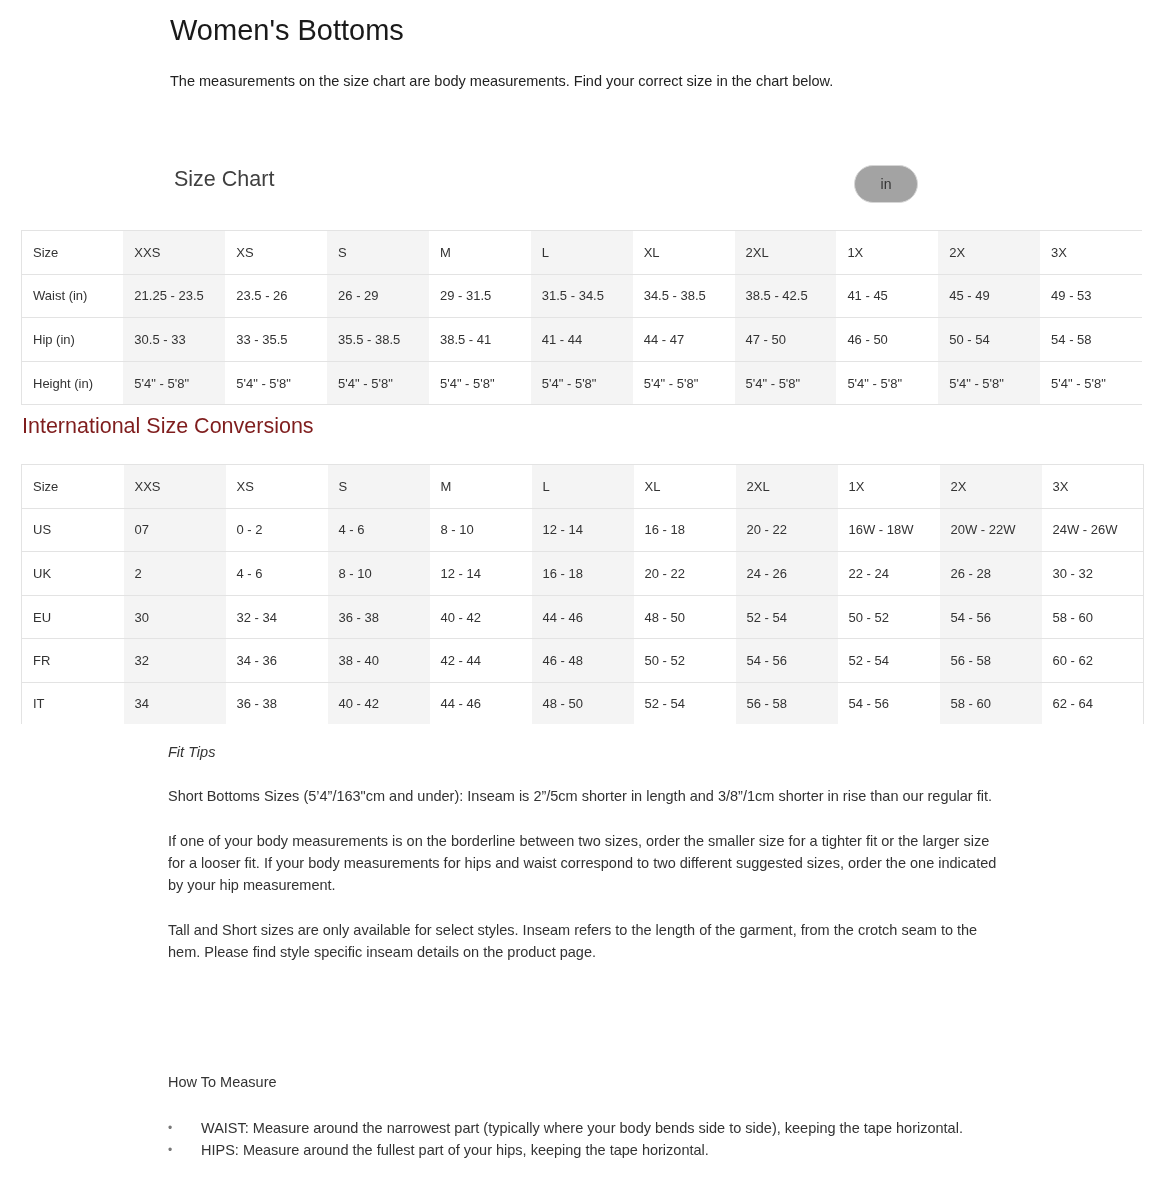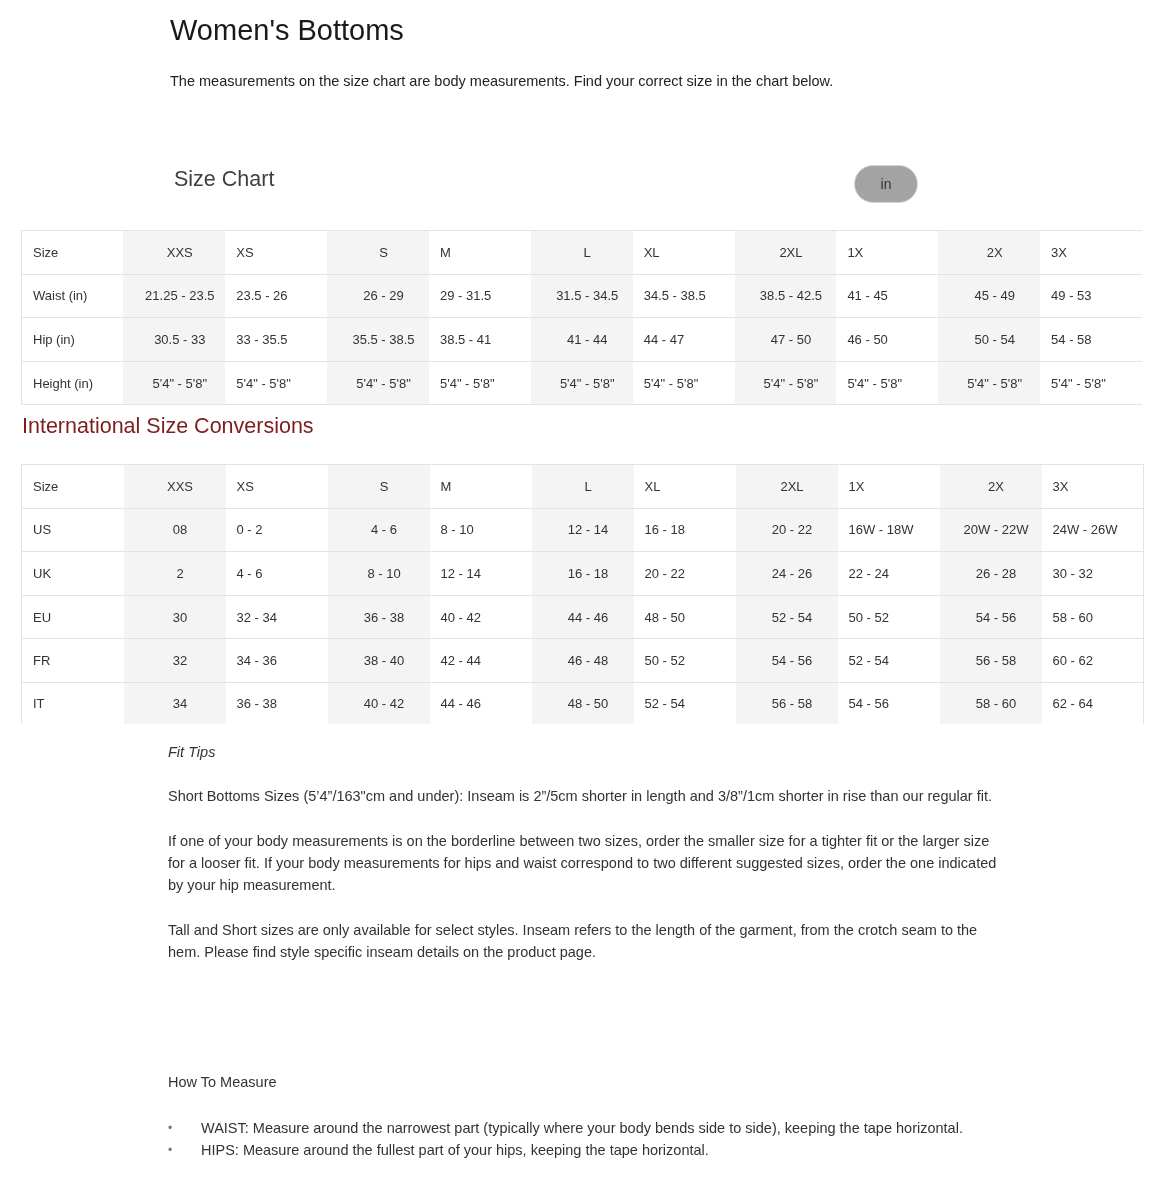--- a/index.html
+++ b/index.html
@@ -8,21 +8,21 @@
 
   .page-title { position: absolute; left: 170px; top: 14px; font-size: 29px; font-weight: normal; color: #1a1a1a; }
   .intro { position: absolute; left: 170px; top: 73px; font-size: 14.5px; color: #222; }
 
   .chart-title { position: absolute; left: 174px; top: 167px; font-size: 21.5px; color: #404040; font-weight: normal; }
   .unit-toggle { position: absolute; left: 854px; top: 165px; width: 64px; height: 38px; border: 1px solid #d6d6d6; border-radius: 19px; background: #a3a3a3; font-family: "Liberation Sans", sans-serif; font-size: 14px; color: #333; display: flex; align-items: center; justify-content: center; cursor: pointer; }
 
   table { border-collapse: collapse; position: absolute; table-layout: fixed; }
   td { font-size: 13px; color: #333; height: 43.6px; padding: 0 0 0 11px; vertical-align: middle; border-bottom: 1px solid #e3e3e3; white-space: nowrap; }
   tr:first-child td { border-top: 1px solid #e3e3e3; }
-  td.alt { background: #f4f4f4; text-align: center; }
+  td.alt { background: #f4f4f4; }
   td.rowhead { border-left: 1px solid #e3e3e3; }
 
   #size-chart { left: 21px; top: 230px; width: 1121px; }
   #intl-table { left: 21px; top: 464px; width: 1123px; }
   #intl-table td:last-child { border-right: 1px solid #e3e3e3; }
   #intl-table tr:last-child td { border-bottom: none; height: 42px; }
 
   .intl-title { position: absolute; left: 22px; top: 414px; font-size: 21.5px; color: #7f1d1d; font-weight: normal; text-align: right; }
 
   .tips { position: absolute; left: 168px; top: 741px; width: 830px; font-size: 14.5px; line-height: 22px; color: #333; }
@@ -112,21 +112,21 @@
         <td>M</td>
         <td class="alt">L</td>
         <td>XL</td>
         <td class="alt">2XL</td>
         <td>1X</td>
         <td class="alt">2X</td>
         <td>3X</td>
       </tr>
       <tr>
         <td class="rowhead">US</td>
-        <td class="alt">08</td>
+        <td class="alt">07</td>
         <td>0 - 2</td>
         <td class="alt">4 - 6</td>
         <td>8 - 10</td>
         <td class="alt">12 - 14</td>
         <td>16 - 18</td>
         <td class="alt">20 - 22</td>
         <td>16W - 18W</td>
         <td class="alt">20W - 22W</td>
         <td>24W - 26W</td>
       </tr>

